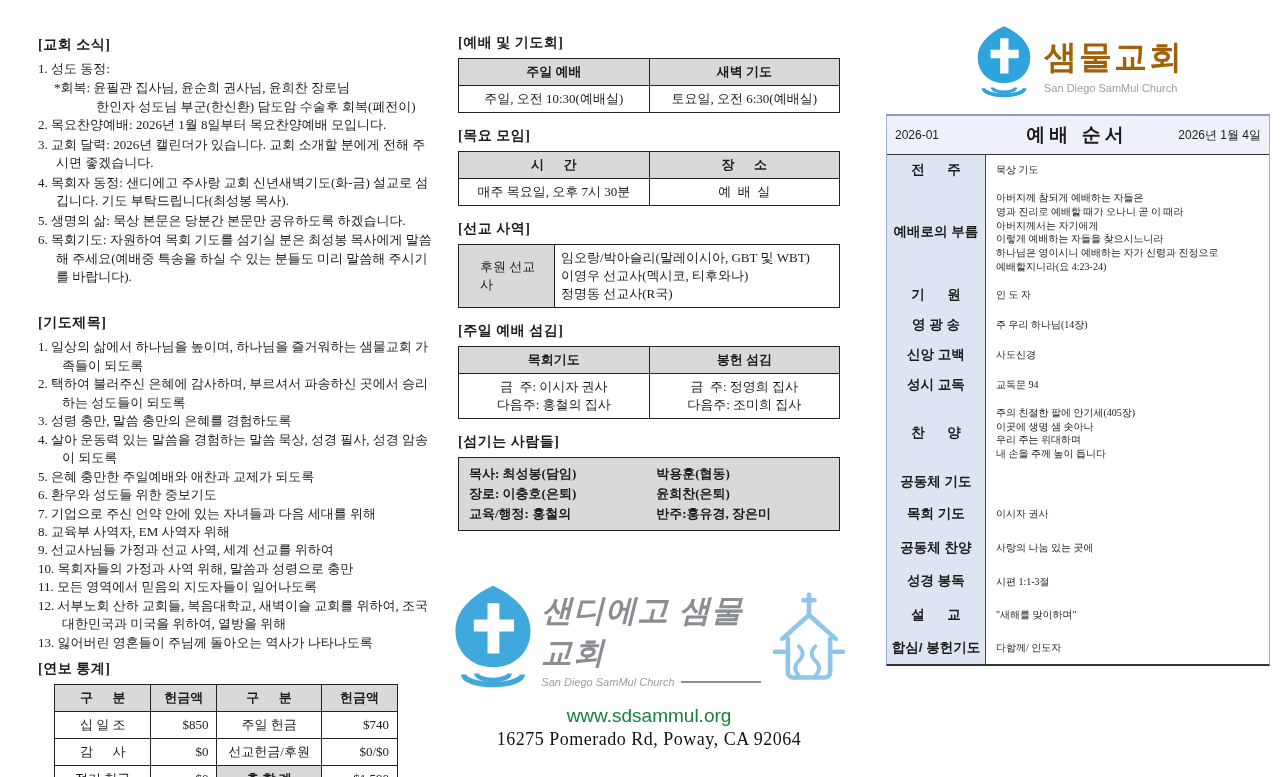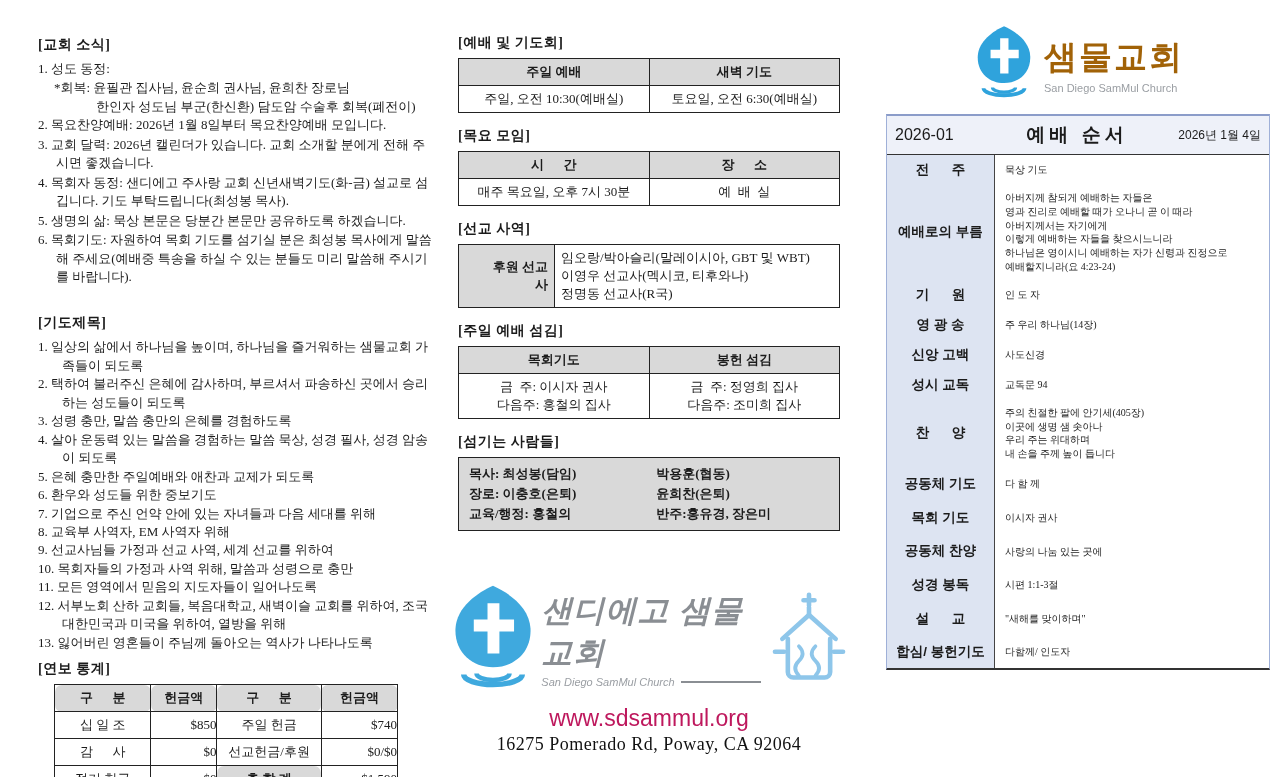--- a/index.html
+++ b/index.html
@@ -24,54 +24,54 @@
 
   
   table { border-collapse:collapse; width:100%; font-size:13px; }
   td, th { border:1px solid #222; padding:4px 6px; vertical-align:middle;margin-top:42px; }
   .th-gray { background:#d9d9d9; font-weight:bold; text-align:center; }
   .cell-c { text-align:center; }
   .cell-r { text-align:right; }
   .cell-gray { background:#d9d9d9; }
 
   .offer-table { width:344px; margin-left:16px; margin-top:4px; }
-  .offer-table td { padding:4px 0;border-radius:7px; }
+  .offer-table td { padding:4px 8px; }
 
   .mid-gap { margin-top:14px; }
-  .mission-label { background:#d9d9d9; font-weight:bold; text-align:right; width:96px;padding-left:21px; }
+  .mission-label { background:#d9d9d9; font-weight:normal; text-align:left; width:96px;padding-left:21px; }
 
   .people-box { border:1px solid #222; background:#d9d9d9; padding:6px 10px; font-size:13px; font-weight:bold; }
   .people-row { display:flex; line-height:1.55; }
   .people-left { width:52%; }
   .people-right { width:48%; }
 
   
   .mid-logo { margin-top:52px; display:flex; align-items:center; justify-content:center; }
   .mid-logo-text { margin-left:2px;font-style:italic; }
   .mid-logo-kor { font-family:"Liberation Sans",sans-serif; font-weight:bold; font-size:31px; color:#8a8e93; letter-spacing:1px; }
   .mid-logo-engrow { display:flex; align-items:center; margin-top:2px; }
   .mid-logo-eng { font-family:"Liberation Sans",sans-serif; font-size:11px; color:#9a9ea3; white-space:nowrap; }
   .mid-logo-line { flex:1; height:2px; background:#8a8e93; margin-left:6px; min-width:80px; }
-  .website { text-align:center; margin-top:10px; font-family:"Liberation Sans",sans-serif; font-size:23px; color:#be185d; }
+  .website { text-align:center; margin-top:10px; font-family:"Liberation Sans",sans-serif; font-size:19px; color:#15803d; }
   .address { text-align:center; margin-top:2px; font-size:18px; color:#111; letter-spacing:0.5px; }
 
   
   .right-logo { display:flex; align-items:center; justify-content:center; margin-bottom:10px; }
   .right-logo-text { margin-left:8px; }
   .right-logo-kor { font-family:"Liberation Sans",sans-serif; font-weight:bold; font-size:33px; color:#a16207; letter-spacing:2px; }
   .right-logo-eng { font-family:"Liberation Sans",sans-serif; font-size:11px; color:#9a9ea3; margin-top:2px; }
 
   
   .order-table { border:1px solid #9fb0d8; border-top:2px solid #8b9cc9; border-bottom:2px solid #333; }
   .order-header { display:flex; align-items:center; background:#eef1f9; border-bottom:1.5px solid #333; padding:6px 8px; }
-  .order-header .h-left  { width:90px; font-family:"Liberation Sans",sans-serif; font-size:16px; }
+  .order-header .h-left  { width:90px; font-family:"Liberation Sans",sans-serif; font-size:12px; }
   .order-header .h-title { flex:1; text-align:center; font-weight:bold; font-size:19px; letter-spacing:4px; font-family:"Liberation Sans",sans-serif; }
   .order-header .h-right { width:92px; text-align:right; font-family:"Liberation Sans",sans-serif; font-size:12px; }
   .order-row { display:flex; }
-  .order-label { width:108px; background:#dde4f2; border-right:1.5px solid #444; text-align:center; font-weight:bold; font-size:13.5px; font-family:"Liberation Sans",sans-serif; display:flex; align-items:center; justify-content:center; padding:6px 2px; }
+  .order-label { width:99px; background:#dde4f2; border-right:1.5px solid #444; text-align:center; font-weight:bold; font-size:13.5px; font-family:"Liberation Sans",sans-serif; display:flex; align-items:center; justify-content:center; padding:6px 2px; }
   .order-content { flex:1; padding:6px 10px; font-size:10px; line-height:1.38; display:flex; align-items:center; }
 </style>
 </head>
 <body>
 
 <div class="page">
 
   <div class="col-left">
     <div class="sec-title">[교회 소식]</div>
 
@@ -318,21 +318,20 @@
       </div>
       <div class="order-row">
         <div class="order-label pre">찬      양</div>
         <div class="order-content pre">주의 친절한 팔에 안기세(405장)
 이곳에 생명 샘 솟아나
 우리 주는 위대하며
 내 손을 주께 높이 듭니다</div>
       </div>
       <div class="order-row">
         <div class="order-label pre">공동체 기도</div>
-        <div class="order-content pre" style="padding-top:10px;padding-bottom:10px;">다 함 께</div>
       </div>
       <div class="order-row">
         <div class="order-label pre">목회 기도</div>
         <div class="order-content pre" style="padding-top:10px;padding-bottom:10px;">이시자 권사</div>
       </div>
       <div class="order-row">
         <div class="order-label pre">공동체 찬양</div>
         <div class="order-content pre" style="padding-top:10px;padding-bottom:10px;">사랑의 나눔 있는 곳에</div>
       </div>
       <div class="order-row">

